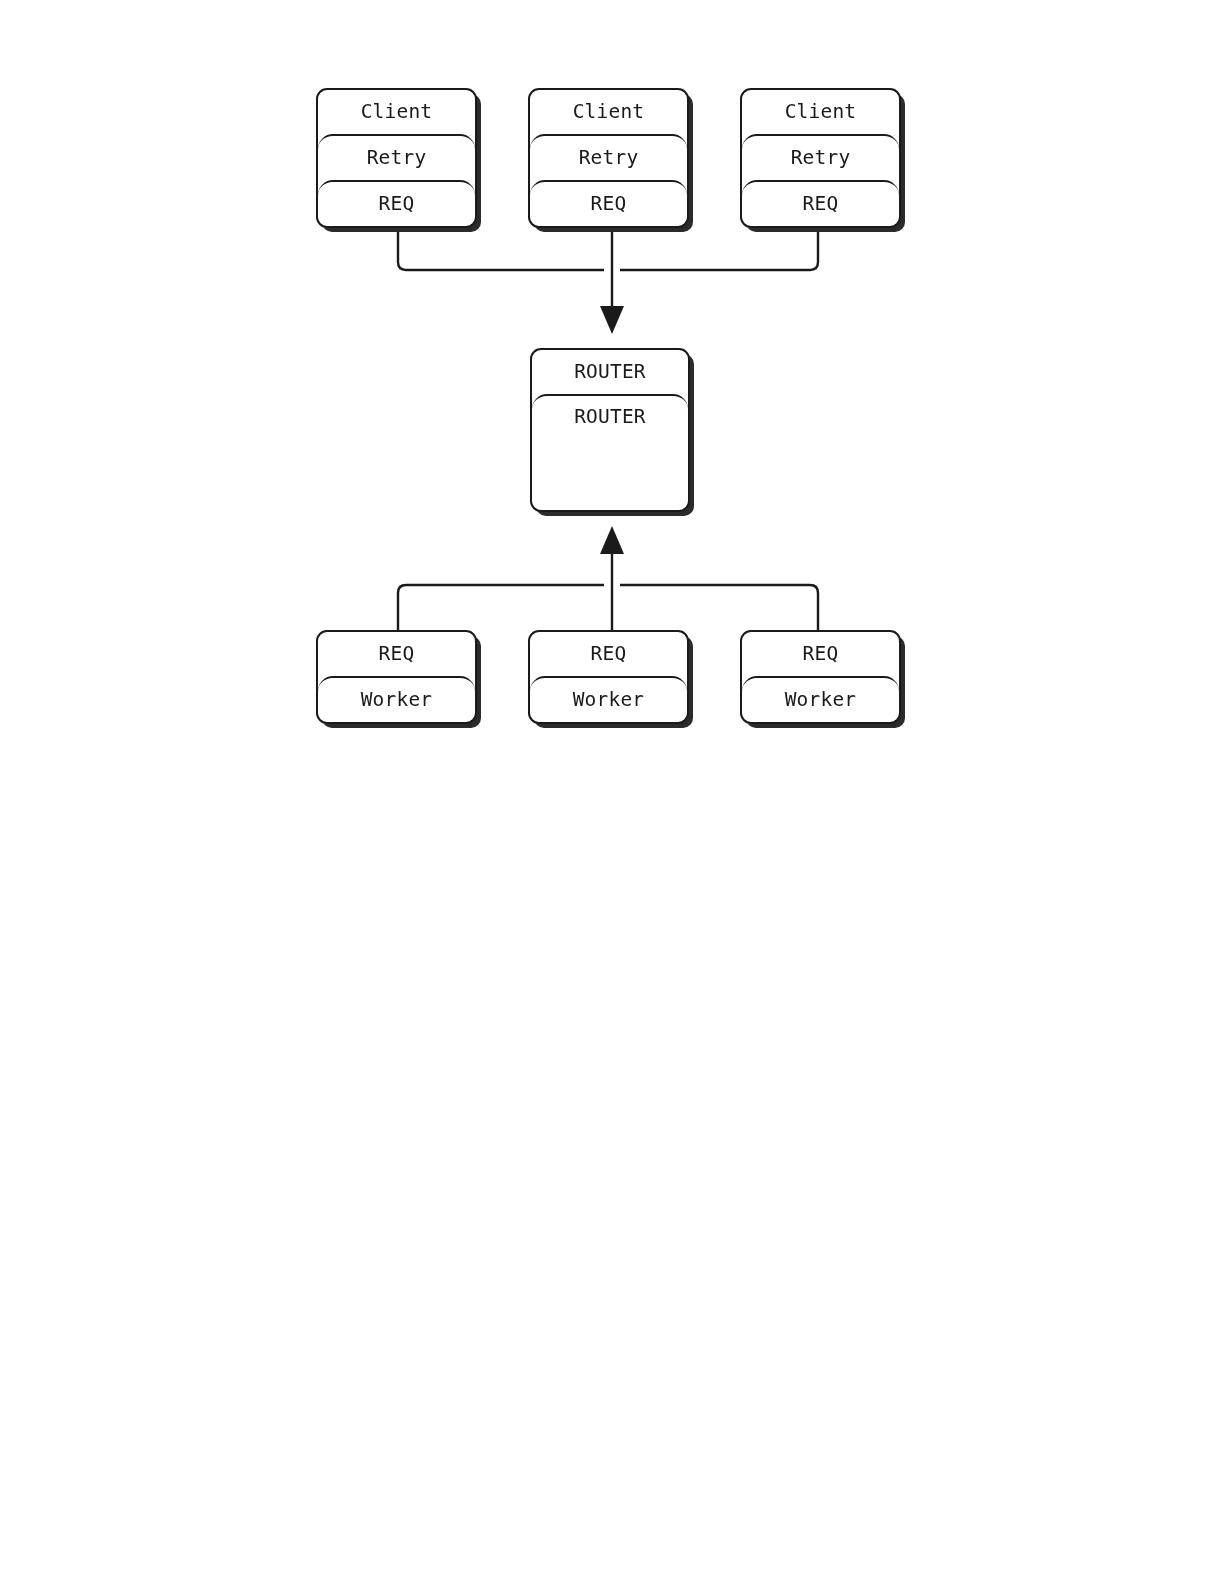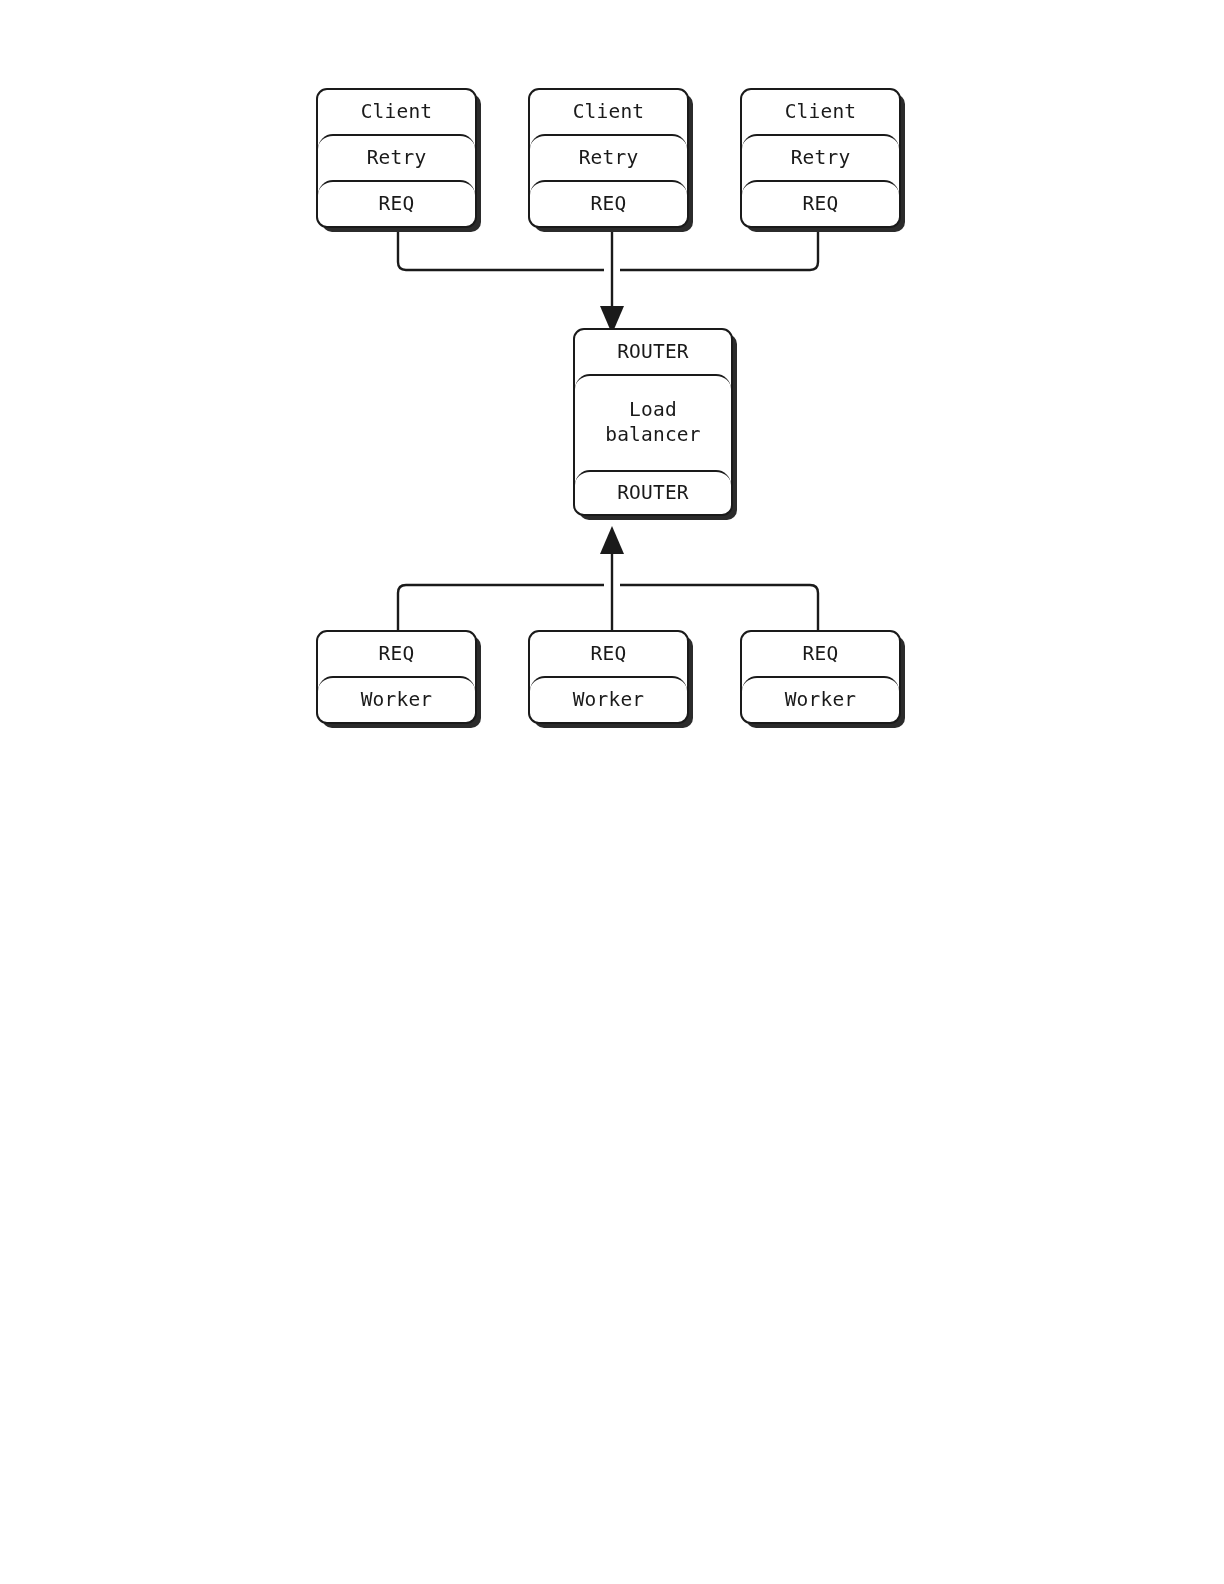--- a/index.html
+++ b/index.html
@@ -104,24 +104,22 @@
     <div class="cell">Retry</div>
     <div class="cell">REQ</div>
   </div>
 
   <div class="node client" style="left:740px; top:88px; width:161px; height:140px;">
     <div class="cell">Client</div>
     <div class="cell">Retry</div>
     <div class="cell">REQ</div>
   </div>
 
-  <div class="node router" style="left:530px; top:328px; width:160px; height:188px;margin-left:43px;">
+  <div class="node router" style="left:530px; top:348px; width:160px; height:164px;">
     <div class="cell r-top">ROUTER</div>
-    <div class="cell r-mid">Load
-balancer</div>
     <div class="cell r-bot">ROUTER</div>
   </div>
 
   <div class="node worker" style="left:316px; top:630px; width:161px; height:94px;">
     <div class="cell">REQ</div>
     <div class="cell">Worker</div>
   </div>
 
   <div class="node worker" style="left:528px; top:630px; width:161px; height:94px;">
     <div class="cell">REQ</div>

